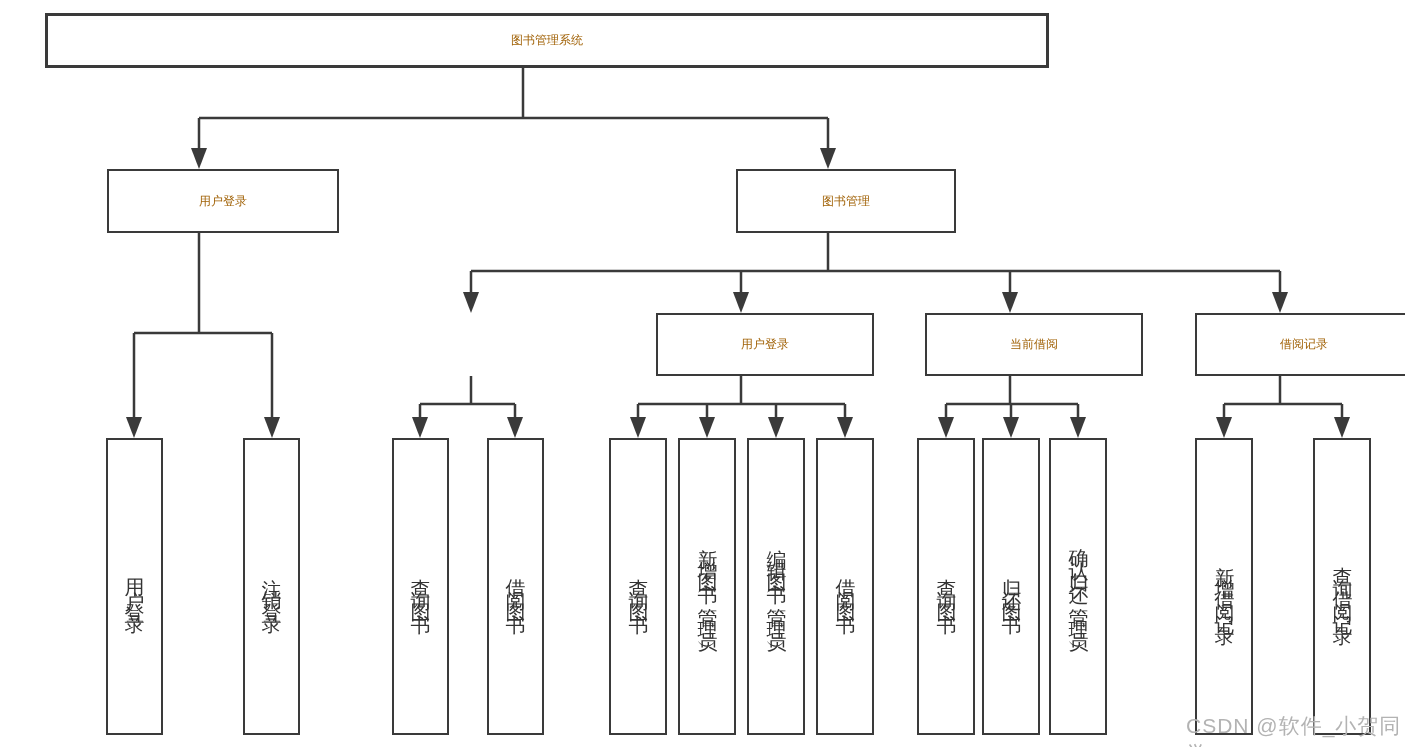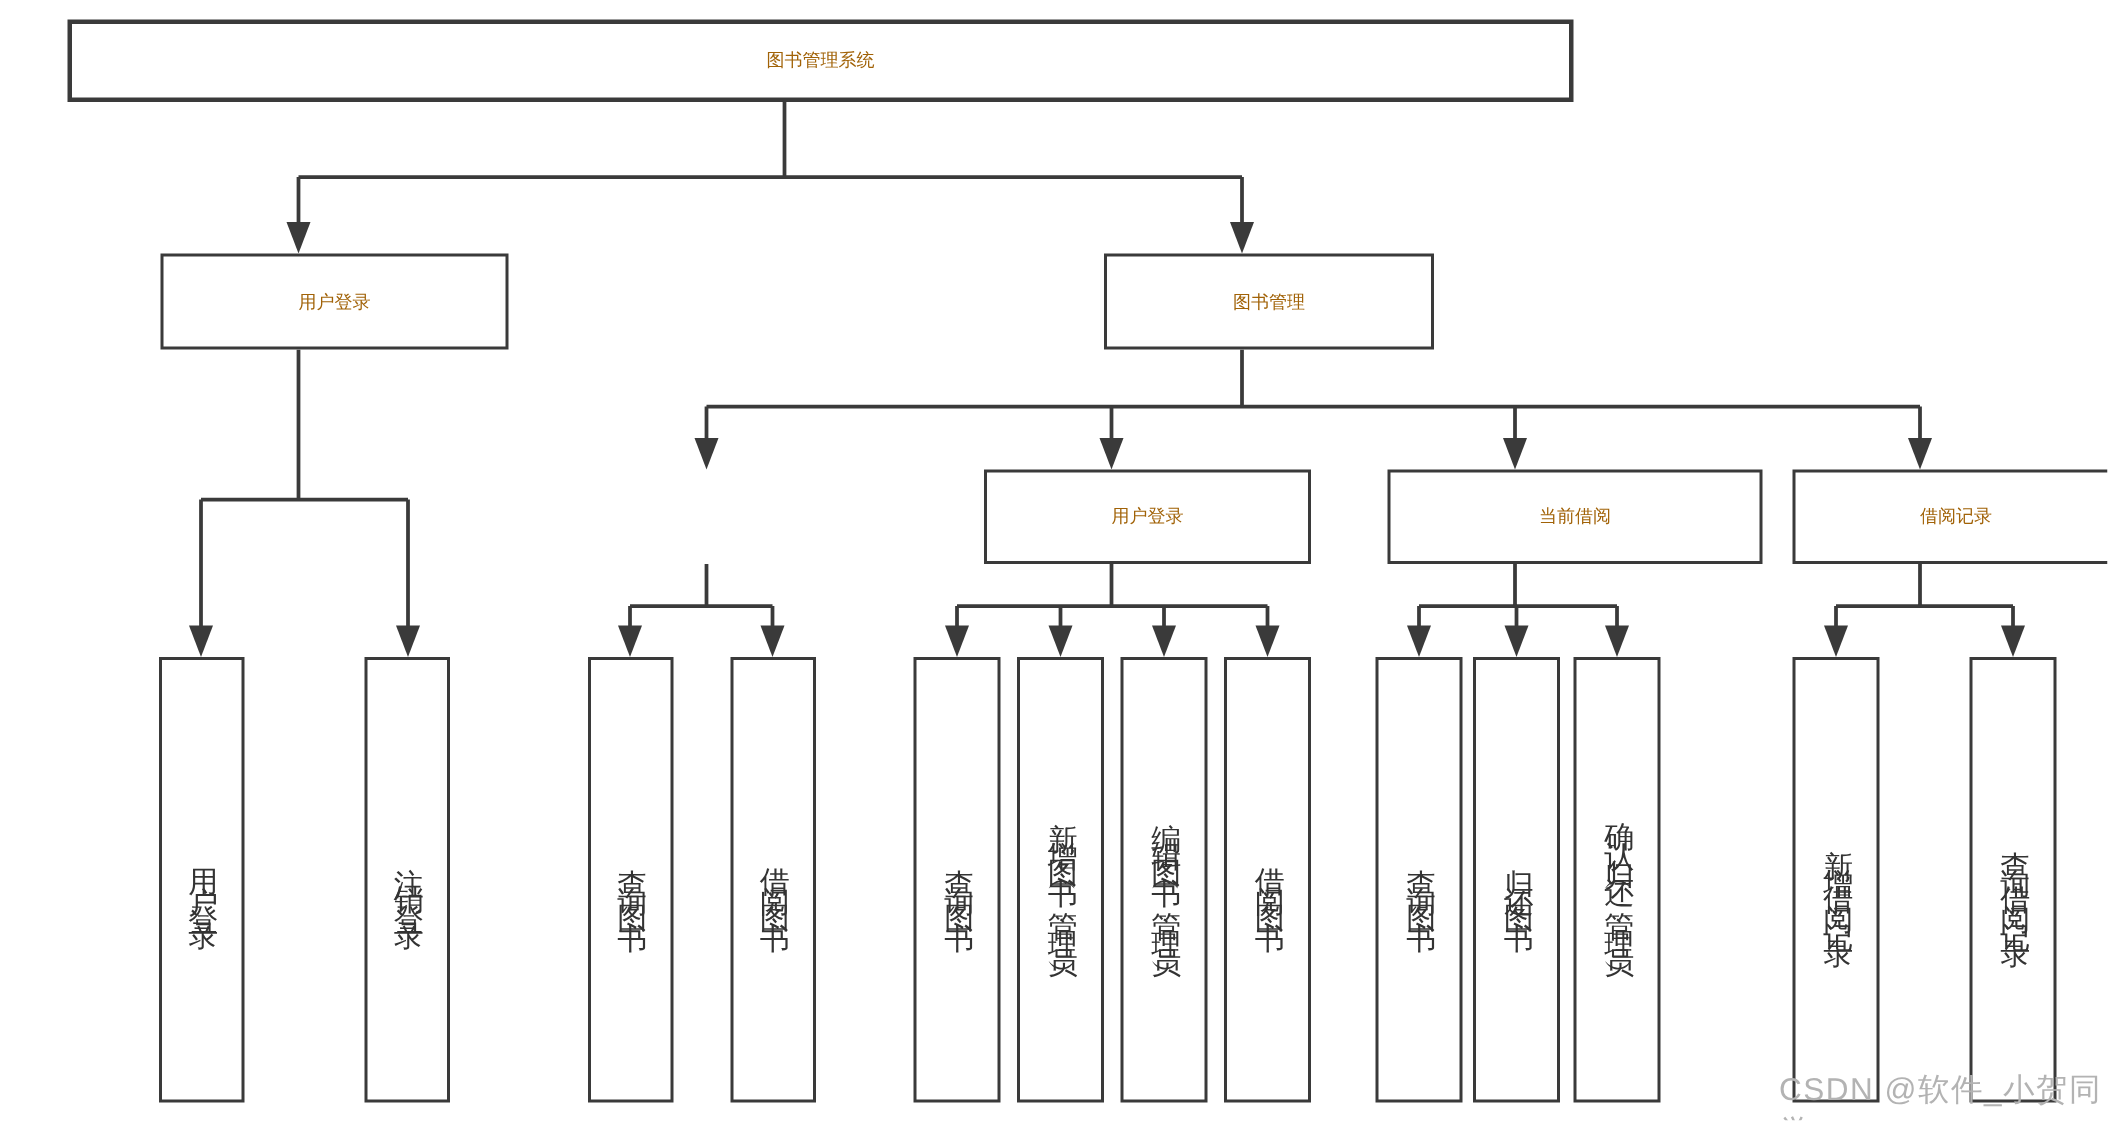--- a/index.html
+++ b/index.html
@@ -51,21 +51,21 @@
       <polygon points="1334,417 1350,417 1342,438"></polygon>
     </g>
   </svg>
 
   <div class="box" style="left:21px;top:13px;width:1004px;height:55px;border-width:3px;">图书管理系统</div>
 
   <div class="box" style="left:83px;top:169px;width:232px;height:64px;">用户登录</div>
   <div class="box" style="left:712px;top:169px;width:220px;height:64px;">图书管理</div>
 
   <div class="box" style="left:632px;top:313px;width:218px;height:63px;">用户登录</div>
-  <div class="box" style="left:901px;top:313px;width:250px;height:63px;">当前借阅</div>
+  <div class="box" style="left:901px;top:313px;width:218px;height:63px;">当前借阅</div>
   <div class="box" style="left:1171px;top:313px;width:218px;height:63px;">借阅记录</div>
 
   <div class="vbox" style="left:106px;top:438px;width:57px;height:297px;">用户登录</div>
   <div class="vbox" style="left:243px;top:438px;width:57px;height:297px;">注销登录</div>
 
   <div class="vbox" style="left:392px;top:438px;width:57px;height:297px;">查询图书</div>
   <div class="vbox" style="left:487px;top:438px;width:57px;height:297px;">借阅图书</div>
 
   <div class="vbox" style="left:609px;top:438px;width:58px;height:297px;">查询图书</div>
   <div class="vbox" style="left:678px;top:438px;width:58px;height:297px;">新增图书（管理员）</div>

